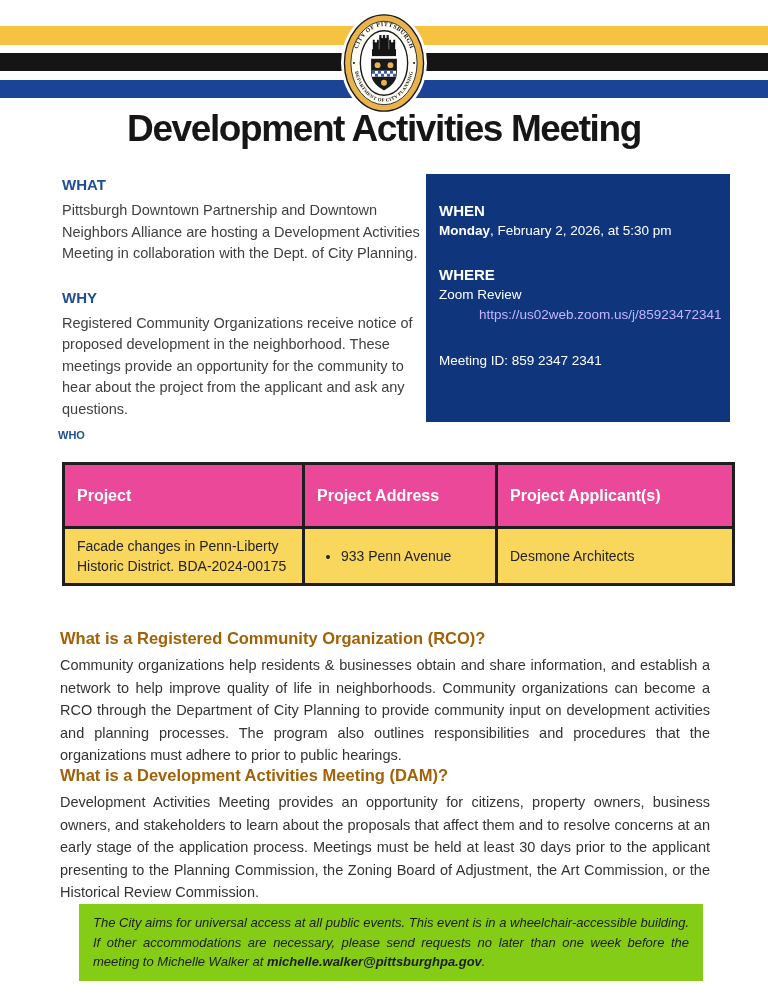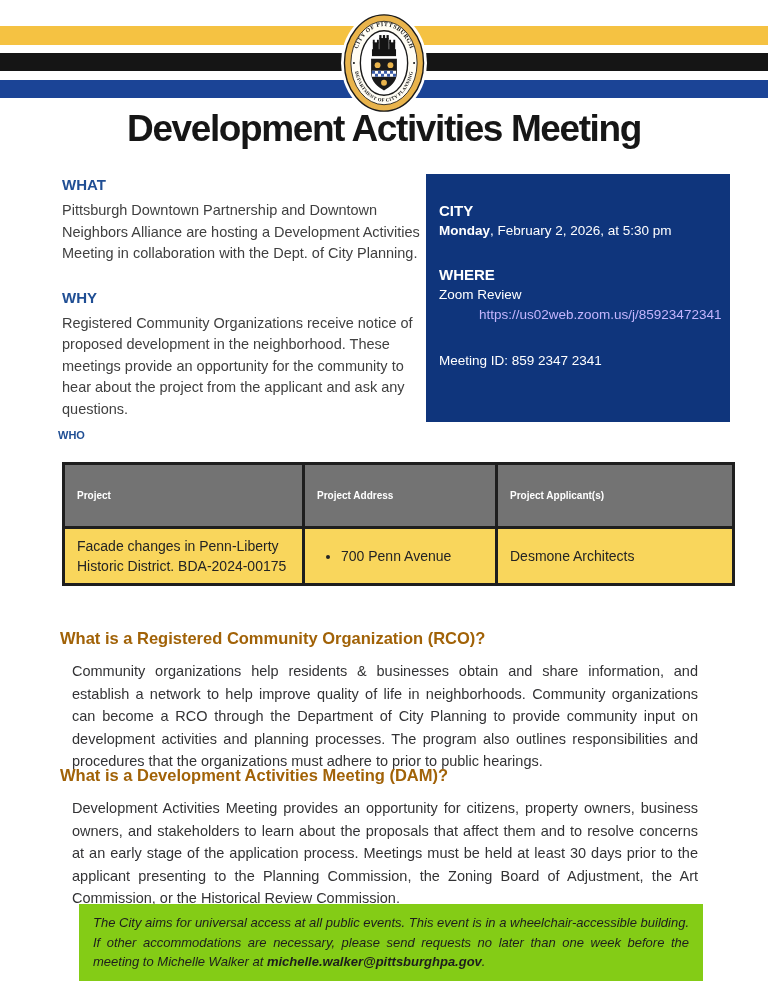--- a/index.html
+++ b/index.html
@@ -36,34 +36,34 @@
   .info-line{margin:0;}
   .link-like{color:#c4b5fd;text-decoration:none;padding-left:40px;}
   
   .who-head{position:absolute;left:58px;top:429px;font-size:11px;font-weight:bold;color:#1F4E94;margin:0;}
   table.projects{
     position:absolute;left:62px;top:462px;width:670px;
     border-collapse:collapse;table-layout:fixed;
   }
   table.projects th, table.projects td{border:3px solid #1E1E1E;box-sizing:border-box;}
   table.projects th{
-    background:#737373;color:#ffffff;font-size:10px;font-weight:bold;
+    background:#ec4899;color:#ffffff;font-size:16px;font-weight:bold;
     text-align:left;height:64px;padding:0 12px;vertical-align:middle;
   }
   table.projects td{
     background:#F9D65C;color:#242424;font-size:14px;height:57px;
     padding:0 12px;vertical-align:middle;line-height:20px;
   }
   td .addr-list{margin:0;padding-left:24px;}
   
   .qa{position:absolute;left:60px;width:650px;}
   .qa.rco{top:629px;}
   .qa.dam{top:766px;}
   .qa-head{font-size:16.5px;font-weight:bold;color:#a16207;margin:0 0 6px 0;}
-  .qa-body{font-size:14.5px;line-height:22.5px;margin:12px;text-align:justify;color:#333335;}
+  .qa-body{font-size:14.5px;line-height:22.5px;margin:0;text-align:justify;color:#333335;}
   
   .note{
     position:absolute;left:79px;top:904px;width:624px;box-sizing:border-box;
     background:#84cc16;padding:9px 14px;font-style:italic;font-size:13px;
     line-height:19.5px;color:#1d1d1d;text-align:justify;
   }
   .note b{font-weight:bold;}
 </style>
 </head>
 <body>
@@ -130,21 +130,21 @@
     <p class="sec-head">WHAT</p>
     <p class="sec-body">Pittsburgh Downtown Partnership and Downtown Neighbors Alliance are hosting a Development Activities Meeting in collaboration with the Dept. of City Planning.</p>
   </div>
   <div class="why-block">
     <p class="sec-head">WHY</p>
     <p class="sec-body">Registered Community Organizations receive notice of proposed development in the neighborhood. These meetings provide an opportunity for the community to hear about the project from the applicant and ask any questions.</p>
   </div>
 </div>
 
 <div class="info-box">
-  <p class="info-head">CITY</p>
+  <p class="info-head">WHEN</p>
   <p class="info-line"><b>Monday</b><span>, February 2, 2026, at 5:30 pm</span></p>
   <div class="gap-sm"></div>
   <p class="info-head">WHERE</p>
   <p class="info-line">Zoom Review</p>
   <p class="info-line link-like">https://us02web.zoom.us/j/85923472341</p>
   <div class="gap-lg"></div>
   <p class="info-line">Meeting ID: 859 2347 2341</p>
 </div>
 
 <p class="who-head">WHO</p>
@@ -160,21 +160,21 @@
       <th>Project</th>
       <th>Project Address</th>
       <th>Project Applicant(s)</th>
     </tr>
   </thead>
   <tbody>
     <tr>
       <td>Facade changes in Penn-Liberty Historic District. BDA-2024-00175</td>
       <td>
         <ul class="addr-list">
-            <li>700 Penn Avenue</li>
+            <li>933 Penn Avenue</li>
           </ul>
       </td>
       <td>Desmone Architects</td>
     </tr>
   </tbody>
 </table>
 
 <div class="qa rco">
   <p class="qa-head">What is a Registered Community Organization (RCO)?</p>
   <p class="qa-body">Community organizations help residents &amp; businesses obtain and share information, and establish a network to help improve quality of life in neighborhoods. Community organizations can become a RCO through the Department of City Planning to provide community input on development activities and planning processes. The program also outlines responsibilities and procedures that the organizations must adhere to prior to public hearings.</p>

